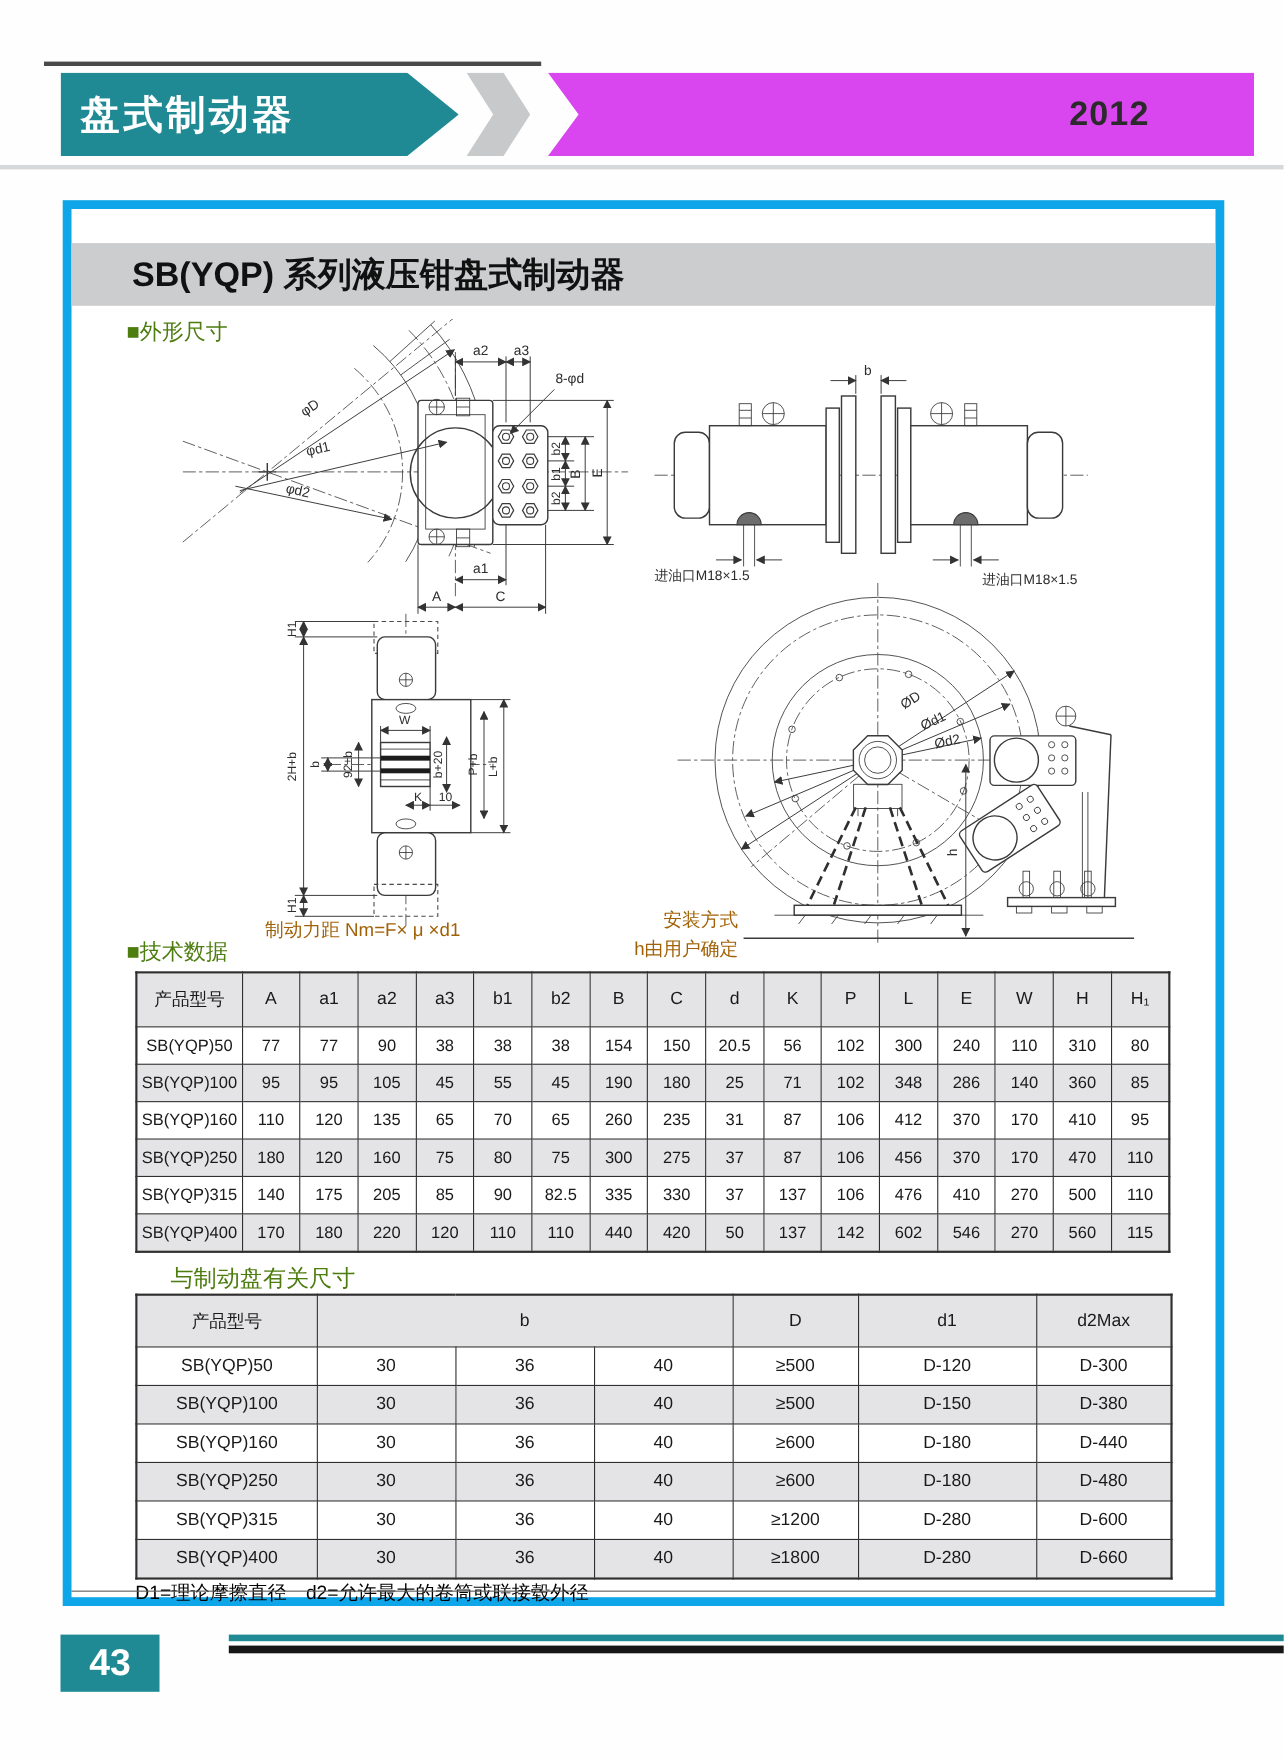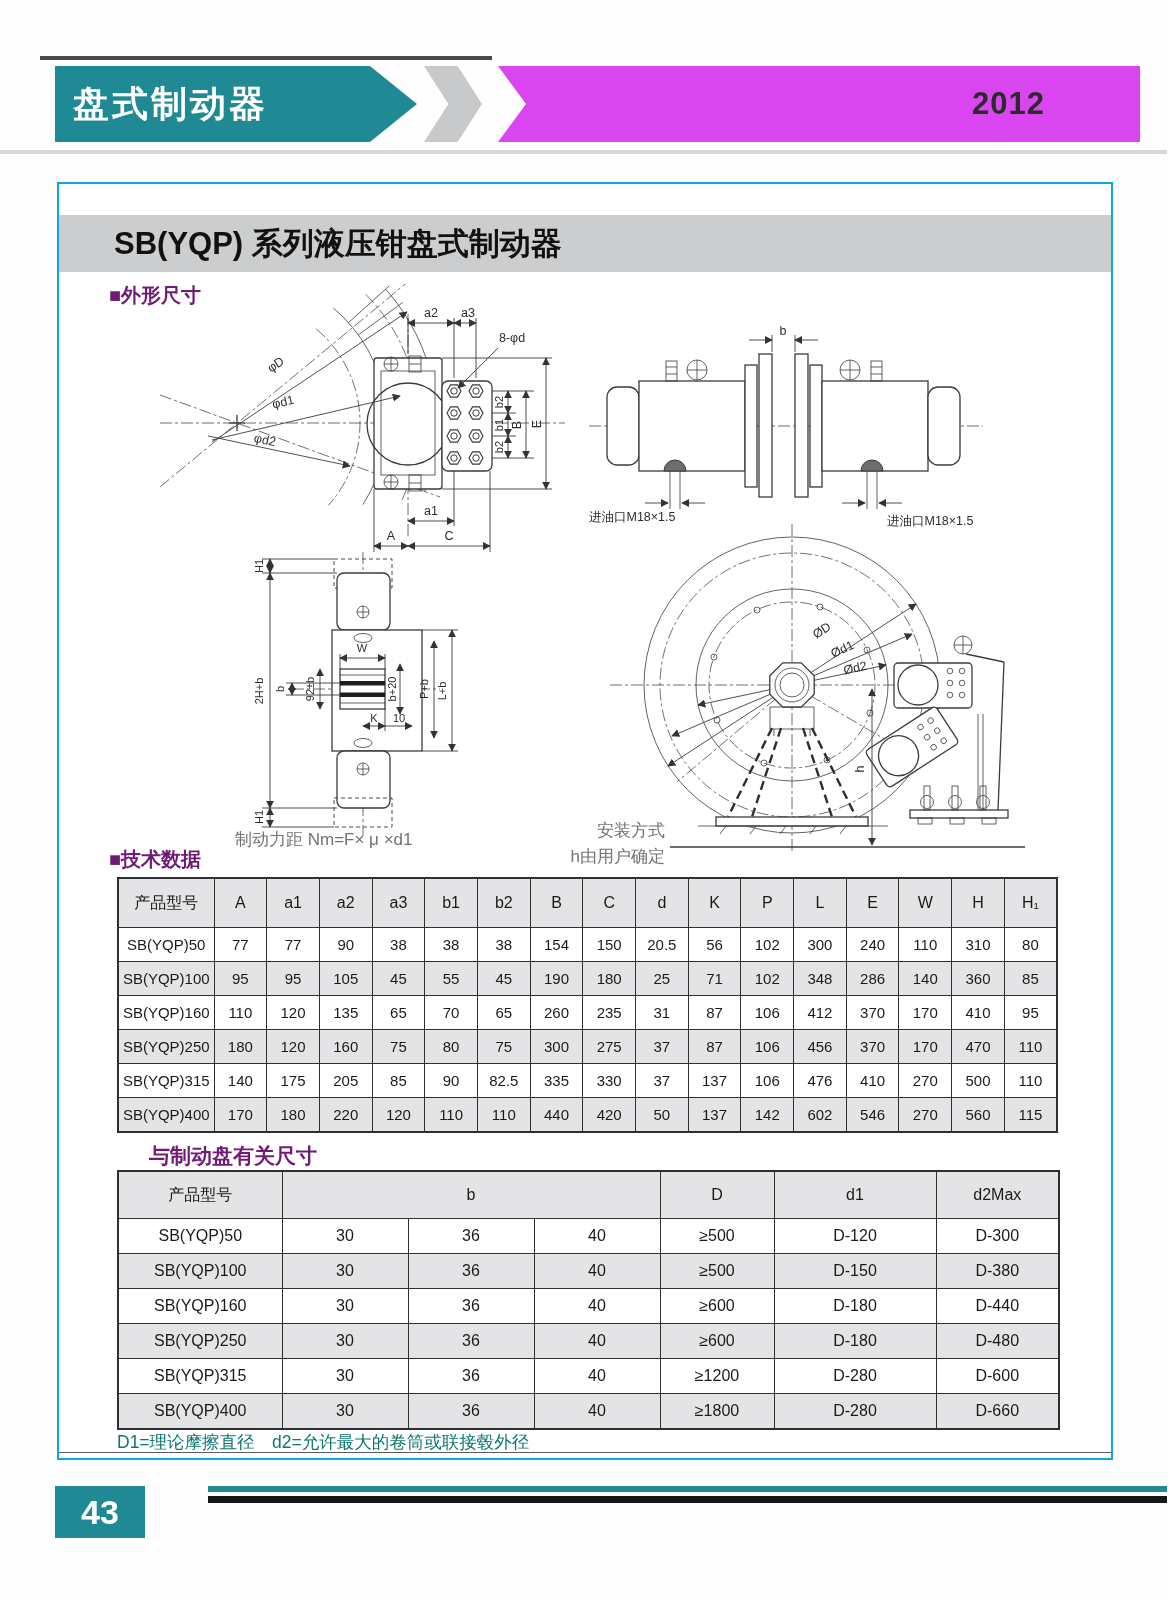--- a/index.html
+++ b/index.html
@@ -12,30 +12,30 @@
           display:flex;align-items:center;padding-left:18px;box-sizing:border-box;}
   .banner span{color:#ffffff;font-weight:bold;font-size:36px;letter-spacing:3px;}
   .chev{position:absolute;top:66px;height:76px;background:#c7c9cb;}
   .chev1{left:424px;width:58px;clip-path:polygon(0 0,58% 0,100% 50%,58% 100%,0 100%,42% 50%);}
   .graybar{position:absolute;left:498px;top:66px;width:642px;height:76px;background:#d946ef;
            clip-path:polygon(28px 50%,0 0,100% 0,100% 100%,0 100%);
            display:flex;align-items:center;justify-content:flex-end;padding-right:95px;box-sizing:border-box;}
   .graybar span{color:#2b2b2b;font-weight:bold;font-size:31px;letter-spacing:1px;}
   .hr1{position:absolute;left:0;top:150px;width:100%;height:4px;background:#d6d8d9;}
   
-  .mainbox{position:absolute;left:57px;top:182px;width:1056px;height:1278px;border:2px solid #0ea5e9;
+  .mainbox{position:absolute;left:57px;top:182px;width:1056px;height:1278px;border:8px solid #0ea5e9;
            background:#ffffff;box-sizing:border-box;}
   .titlebar{position:absolute;left:0;top:31px;width:100%;height:57px;background:#cbcdcf;
             display:flex;align-items:center;padding-left:55px;box-sizing:border-box;
             font-weight:bold;font-size:31px;color:#111;}
-  .seclabel{position:absolute;font-weight:bold;font-size:20px;color:#701a75;}
+  .seclabel{position:absolute;font-weight:normal;font-size:20px;color:#4d7c0f;}
   .lab-outline{left:50px;top:98px;}
   .lab-tech{left:50px;top:662px;}
   .lab-disc{left:54px;top:958px;font-size:21px;margin-left:36px;}
-  .caption{position:absolute;font-size:17px;color:#737373;}
+  .caption{position:absolute;font-size:17px;color:#a16207;}
   .cap-torque{left:176px;top:644px;}
   .cap-install{left:446px;top:634px;width:160px;text-align:right;line-height:1.55;}
   
   .dw{position:absolute;}
   svg text{font-family:"Liberation Sans",sans-serif;fill:#2d2d2d;}
   .ln{fill:none;stroke:#3b3b3b;stroke-width:1.3;}
   .th{fill:none;stroke:#3b3b3b;stroke-width:0.8;}
   .wf{fill:#ffffff;stroke:#3b3b3b;stroke-width:1.3;}
   .cl{fill:none;stroke:#4a4a4a;stroke-width:0.8;stroke-dasharray:12 3 3 3;}
   .dash{fill:none;stroke:#4a4a4a;stroke-width:1;stroke-dasharray:4 3;}
@@ -47,21 +47,21 @@
   table{border-collapse:collapse;table-layout:fixed;position:absolute;background:#fff;}
   .t1{left:58px;top:693px;width:941px;border:2px solid #2f2f2f;}
   .t2{left:58px;top:986px;width:941px;border:2px solid #2f2f2f;}
   th,td{border:1px solid #2f2f2f;text-align:center;padding:0;font-weight:normal;color:#1a1a1a;
         overflow:hidden;white-space:nowrap;}
   .t1 thead th{height:48px;background:#e4e4e6;font-size:16px;}
   .t1 tbody td{height:33px;font-size:15px;}
   .t2 thead th{height:46px;background:#e4e4e6;font-size:16px;}
   .t2 tbody td{height:34px;font-size:16px;}
   tr.alt td{background:#e4e4e6;}
-  .footnote{position:absolute;left:58px;top:1246px;font-size:17.5px;color:#0f766e;}
+  .footnote{position:absolute;left:58px;top:1246px;font-size:17.5px;color:#000000;}
   .innerline{position:absolute;left:0;bottom:5px;width:100%;height:1px;background:#5a5a5a;}
   
   .pagenum{position:absolute;left:55px;top:1486px;width:90px;height:52px;background:#1f8a94;
            color:#fff;font-weight:bold;font-size:34px;display:flex;align-items:center;justify-content:center;}
   .tealline{position:absolute;left:208px;top:1486px;width:963px;height:6px;background:#1f8a94;}
   .blackline{position:absolute;left:208px;top:1496px;width:963px;height:7px;background:#161616;}
 </style>
 </head>
 <body>
 

